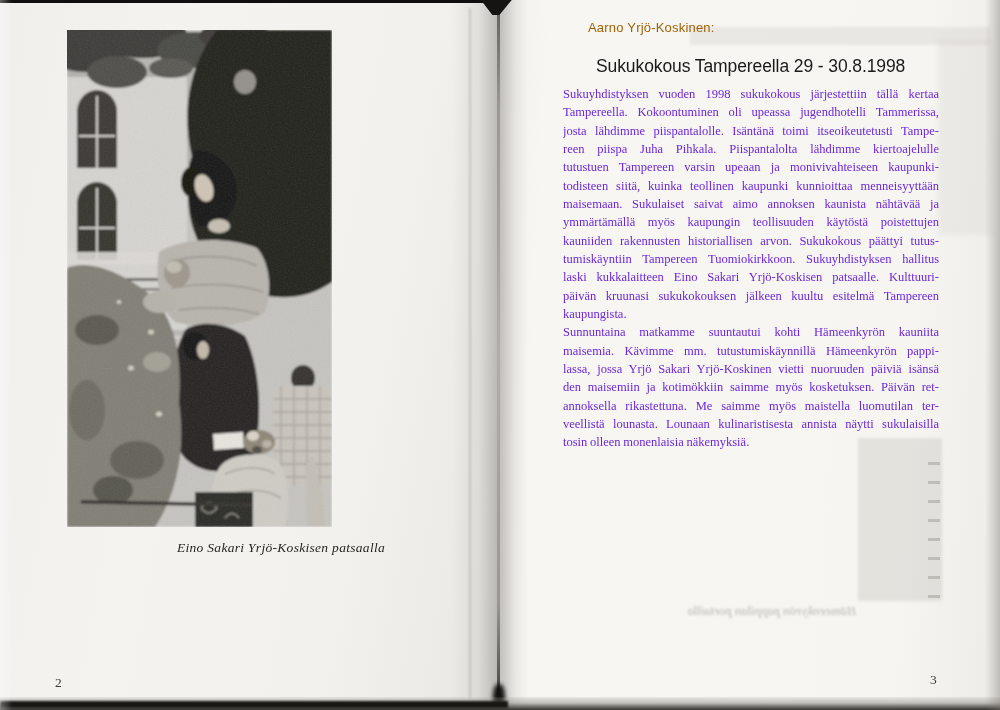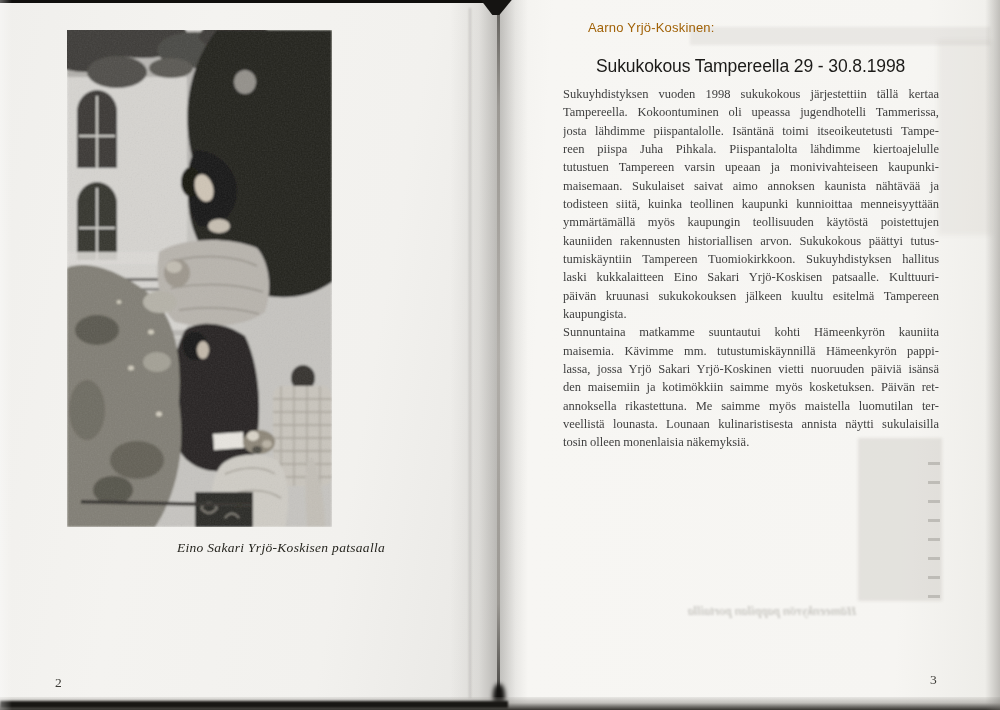--- a/index.html
+++ b/index.html
@@ -71,21 +71,21 @@
 
   
   .author-line{left:565px;top:20px;width:380px;
     font:13px "Liberation Sans", sans-serif;color:#a16207;letter-spacing:0.2px;margin-left:23px;}
   .article-title{left:596px;top:56px;width:400px;
     font:400 17.5px "Liberation Sans", sans-serif;color:#1b1a18;letter-spacing:-0.1px;}
   .body-text{left:563px;top:85px;width:376px;}
   .body-text .para{margin:0;}
   .body-text .para + .para{}
   .tline{
-    font:12.5px "Liberation Serif", serif;color:#404040;
+    font:12.5px "Liberation Serif", serif;color:#6d28d9;
     line-height:18.33px;height:18.33px;overflow:hidden;
     text-align:justify;text-align-last:justify;
     word-spacing:-0.4px;
   }
   .tline.last{text-align-last:left;}
 </style>
 </head>
 <body>
 
 <div class="abs page-left">
@@ -229,22 +229,22 @@
 
 <h1 class="abs article-title" style="margin:0;">Sukukokous Tampereella 29 - 30.8.1998</h1>
 
 <div class="abs body-text">
   <div class="para">
     <div class="tline">Sukuyhdistyksen vuoden 1998 sukukokous järjestettiin tällä kertaa</div>
     <div class="tline">Tampereella. Kokoontuminen oli upeassa jugendhotelli Tammerissa,</div>
     <div class="tline">josta lähdimme piispantalolle. Isäntänä toimi itseoikeutetusti Tampe-</div>
     <div class="tline">reen piispa Juha Pihkala. Piispantalolta lähdimme kiertoajelulle</div>
     <div class="tline">tutustuen Tampereen varsin upeaan ja monivivahteiseen kaupunki-</div>
+    <div class="tline">todisteen siitä, kuinka teollinen kaupunki kunnioittaa menneisyyttään</div>
     <div class="tline">maisemaan. Sukulaiset saivat aimo annoksen kaunista nähtävää ja</div>
-    <div class="tline">todisteen siitä, kuinka teollinen kaupunki kunnioittaa menneisyyttään</div>
     <div class="tline">ymmärtämällä myös kaupungin teollisuuden käytöstä poistettujen</div>
     <div class="tline">kauniiden rakennusten historiallisen arvon. Sukukokous päättyi tutus-</div>
     <div class="tline">tumiskäyntiin Tampereen Tuomiokirkkoon. Sukuyhdistyksen hallitus</div>
     <div class="tline">laski kukkalaitteen Eino Sakari Yrjö-Koskisen patsaalle. Kulttuuri-</div>
     <div class="tline">päivän kruunasi sukukokouksen jälkeen kuultu esitelmä Tampereen</div>
     <div class="tline last">kaupungista.</div>
   </div>
   <div class="para">
     <div class="tline">Sunnuntaina matkamme suuntautui kohti Hämeenkyrön kauniita</div>
     <div class="tline">maisemia. Kävimme mm. tutustumiskäynnillä Hämeenkyrön pappi-</div>

